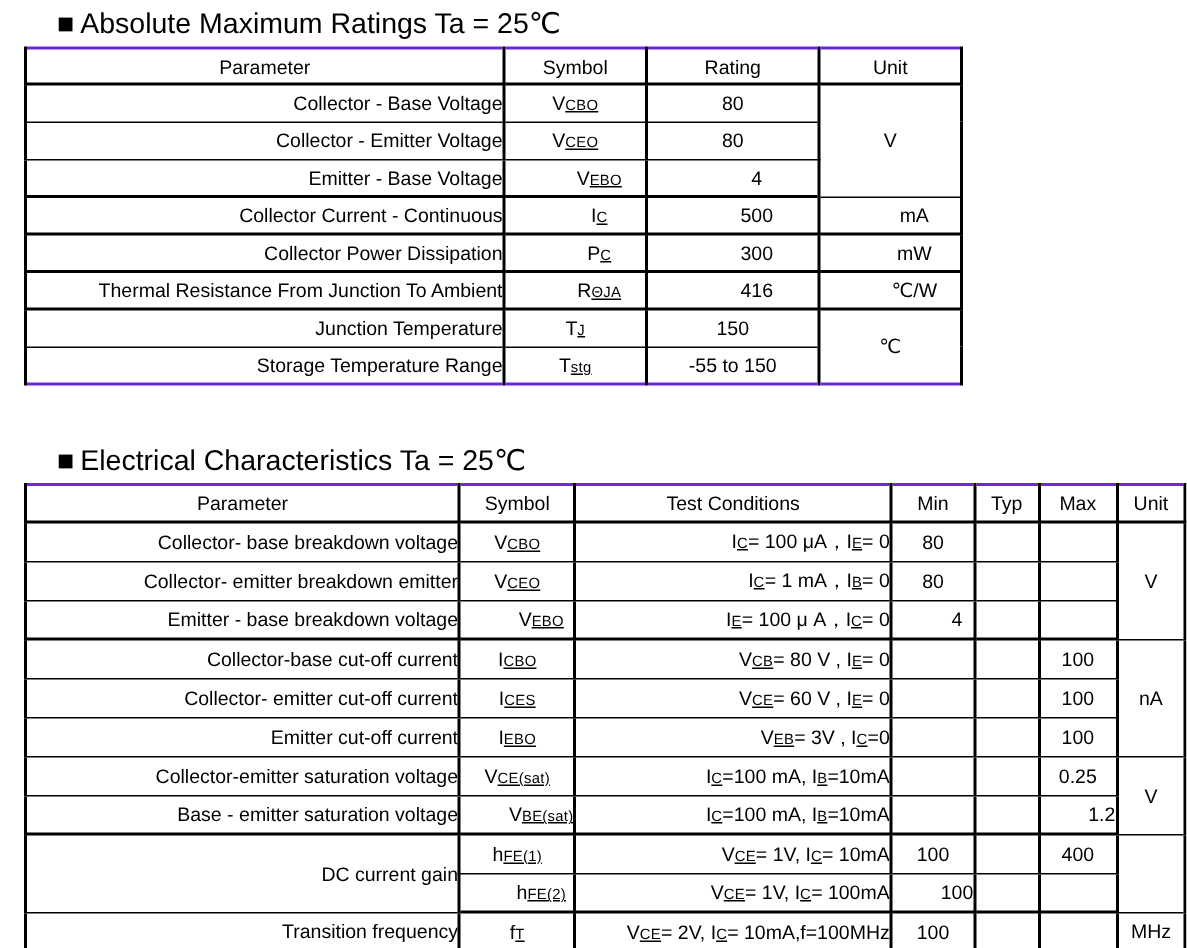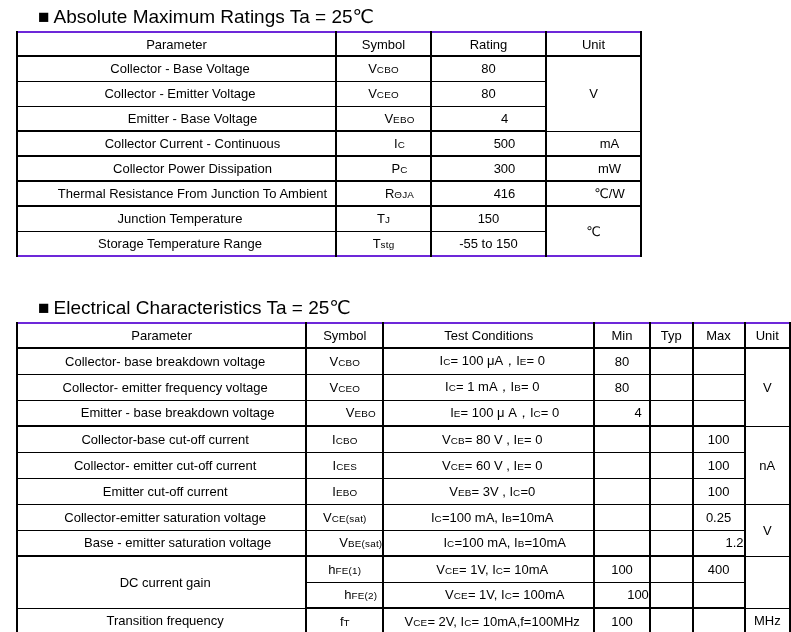--- a/index.html
+++ b/index.html
@@ -5,26 +5,26 @@
   html,body{margin:0;padding:0;background:#fff;}
   body{width:791px;height:632px;color:#000;font-family:"Liberation Sans","DejaVu Sans",sans-serif;}
   .wrap{padding:6px 0 0 6px;}
   .sec{font-size:19px;line-height:22px;height:22px;margin-bottom:3px;white-space:nowrap;margin-left:32px;}
   .sec .bullet{display:inline-block;margin-right:4px;}
   table{border-collapse:collapse;table-layout:fixed;margin-left:10px;border:2px solid #6d28d9;}
   th,td{border:1px solid #000;border-left-width:2px;border-right-width:2px;
         font-size:13px;font-weight:normal;padding:0;text-align:center;
         white-space:nowrap;overflow:hidden;}
   thead th{border-bottom-width:2px;}
-  td.l{text-align:center;padding-left:7px;}
+  td.l{text-align:right;padding-left:7px;}
   tr.gb th,tr.gb td{border-bottom-width:2px;padding-left:32px;}
   .t1 thead tr{height:24px;} .t1 tbody tr{height:25px;}
   .t2 thead tr{height:25px;} .t2 tbody tr{height:26px;}
   .sec2{margin-top:40px;}
-  .sub{font-size:0.76em;letter-spacing:0.2px;}
+  .sub{font-size:0.76em;letter-spacing:0.2px;text-decoration:underline;}
 </style>
 </head>
 <body>
 
 <div class="wrap">
 
   <div class="sec">
     <span class="bullet">■</span><span>Absolute Maximum Ratings Ta = 25℃</span>
   </div>
 
@@ -121,21 +121,21 @@
       <tr>
         <td class="l">Collector- base breakdown voltage</td>
         <td>V<span class="sub">CBO</span></td>
         <td class="l">I<span class="sub">C</span>= 100 μA，I<span class="sub">E</span>= 0</td>
         <td>80</td>
         <td></td>
         <td></td>
         <td rowspan="3">V</td>
       </tr>
       <tr>
-        <td class="l">Collector- emitter frequency voltage</td>
+        <td class="l">Collector- emitter breakdown emitter</td>
         <td>V<span class="sub">CEO</span></td>
         <td class="l">I<span class="sub">C</span>= 1 mA，I<span class="sub">B</span>= 0</td>
         <td>80</td>
         <td></td>
         <td></td>
       </tr>
       <tr class="gb">
         <td class="l">Emitter - base breakdown voltage</td>
         <td>V<span class="sub">EBO</span></td>
         <td class="l">I<span class="sub">E</span>= 100 μ A，I<span class="sub">C</span>= 0</td>

